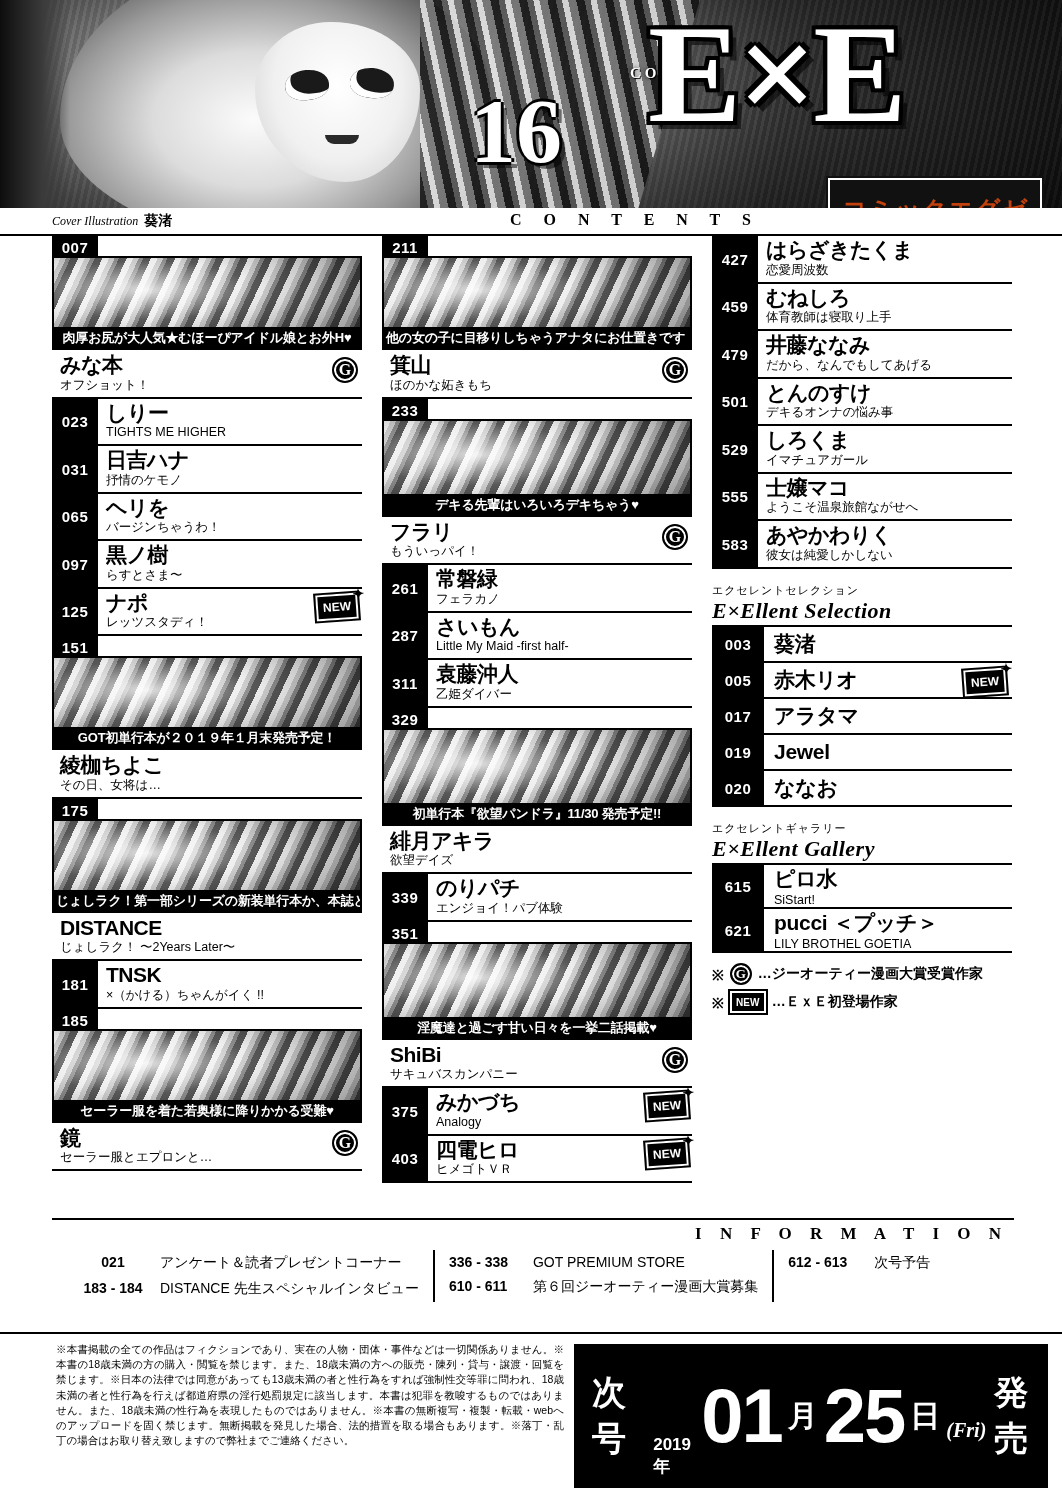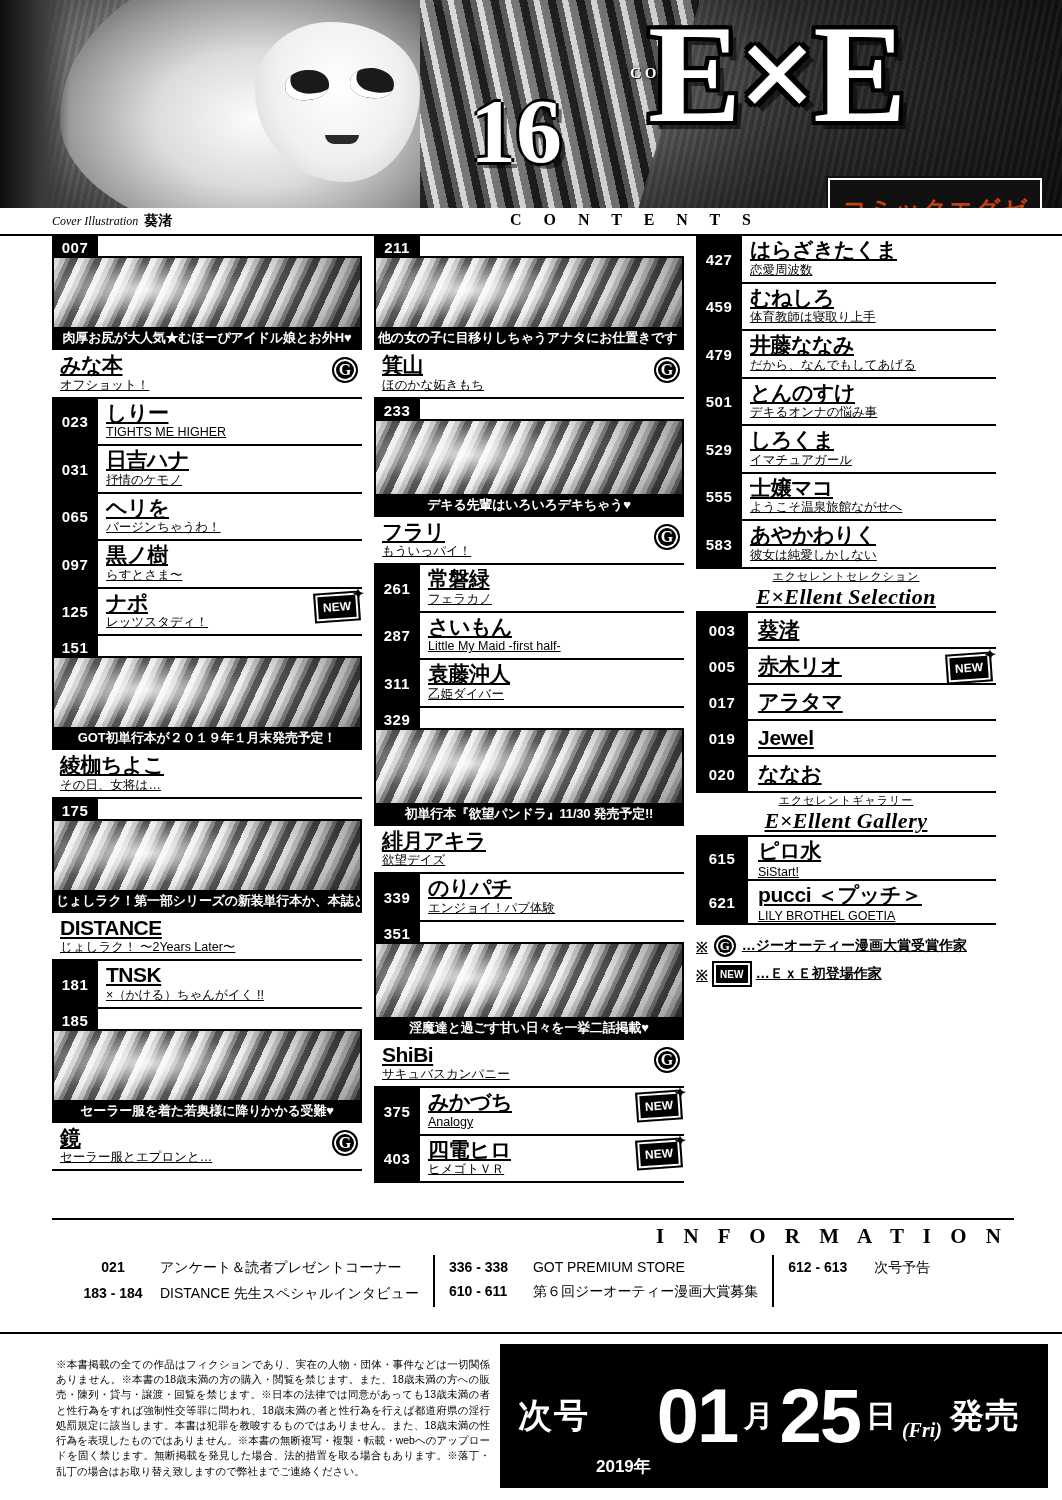--- a/index.html
+++ b/index.html
@@ -112,21 +112,21 @@
   .contents-word{
     position:absolute; left:510px; top:3px;
     font-family:"Liberation Serif", serif;
     font-size:16px; letter-spacing:9px; font-weight:700;
   }
 
   
   .columns{
     position:absolute; left:52px; top:236px;
     width:962px;
-    display:flex; gap:12px;text-decoration:underline;
+    display:flex; gap:20px;
   }
   .col{ width:310px; }
   .col.c3{ width:300px; }
 
   .entry{ border-bottom:2px solid #000; }
   .entry-head{ display:flex; align-items:stretch; }
   .pg{
     background:#000; color:#fff; font-weight:700;
     font-size:15px; min-width:46px; text-align:center;
     padding:3px 6px 2px; letter-spacing:.5px;
@@ -201,21 +201,21 @@
     border:2px solid #fff; outline:2px solid #000;
     transform:rotate(-4deg);
     letter-spacing:0px;
   }
   .new-badge::after{
     content:"✦"; position:absolute; right:-9px; top:-9px;
     font-size:14px; color:#000;
   }
 
   
-  .sec-head{ text-align:center; margin-top:0; }
+  .sec-head{ text-align:left; margin-top:14px; }
   .sec-head .kana{ font-size:11px; letter-spacing:1px; }
   .sec-head .eng{
     font-family:"Liberation Serif", serif;
     font-size:22px; font-weight:700; font-style:italic;
     letter-spacing:.5px; line-height:1.15;
     border-bottom:2px solid #000; padding-bottom:2px;
   }
   .sel-row{
     display:flex; align-items:center; border-bottom:2px solid #000;
     min-height:36px;
@@ -241,40 +241,40 @@
 
   
   .info-wrap{
     position:absolute; left:52px; top:1218px; width:962px;
     border-top:2px solid #000;
     padding-top:4px;
   }
   .info-title{
     text-align:right;
     font-family:"Liberation Serif", serif;
-    font-size:21px; letter-spacing:7px; font-weight:700;
+    font-size:17px; letter-spacing:7px; font-weight:700;
     padding-right:6px;
   }
   .info-table{ display:flex; margin-top:6px; }
   .info-cell{ padding:0 14px; border-right:2px solid #000; }
   .info-cell:last-child{ border-right:none; }
   .info-line{ font-size:14px; padding:4px 0; white-space:nowrap; }
   .info-line .n{ display:inline-block; min-width:86px; font-weight:700; }
   .info-cell.c1 .info-line .n{ min-width:94px; text-align:center; }
   .info-cell.c2 .info-line .n{ min-width:84px; }
 
   
   .footer{
     position:absolute; left:0; bottom:0; width:1062px; height:168px;
     border-top:2px solid #000;
     background:#fff;
     display:flex;
   }
   .disclaimer{
-    width:500px; padding:23px 10px 10px 56px;
+    width:574px; padding:8px 10px 10px 56px;
     font-size:10.5px; line-height:1.45; text-align:justify;
   }
   .next-issue{
     flex:1; margin:10px 14px 12px 0;
     background:#000; color:#fff;
     display:flex; align-items:center; justify-content:flex-start;
     padding-left:18px; gap:6px;
   }
   .ni-label{ font-size:34px; font-weight:700; letter-spacing:2px; }
   .ni-year{ font-size:17px; font-weight:700; align-self:flex-end; padding-bottom:10px; }

